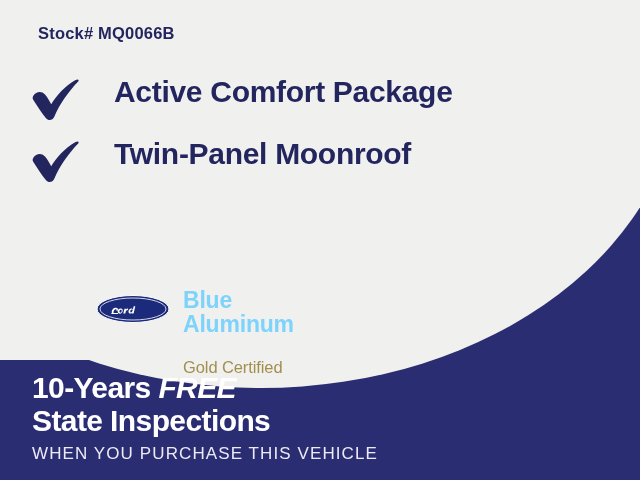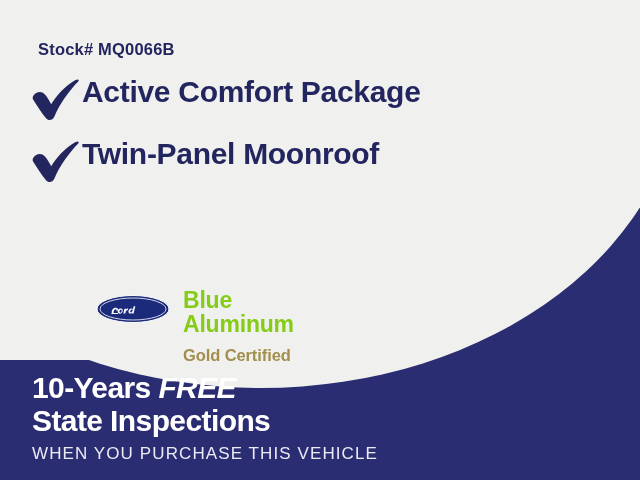--- a/index.html
+++ b/index.html
@@ -49,40 +49,41 @@
     top: 0px;
     width: 180px;
     height: 360px;
     background: #f0f0ee;
   }
 
   
   .stock {
     position: absolute;
     left: 38px;
-    top: 40px;
+    top: 24px;
     font-size: 16.5px;
     font-weight: bold;
     color: #23255f;
     letter-spacing: 0.2px;
     white-space: nowrap;
   }
 
   
   .features {
     position: absolute;
     left: 30px;
     top: 74px;
     width: 500px;
   }
   .feature-row {
     position: relative;
     display: flex;
     align-items: flex-start;
     margin-bottom: 12px;
+    gap: 32px;
   }
   .check {
     flex: 0 0 auto;
     width: 52px;
     height: 46px;
     margin-top: 4px;
   }
   .check svg { display: block; width: 52px; height: 46px; }
   .feature-label {
     flex: 1 1 auto;
@@ -112,30 +113,30 @@
   .ford-oval svg { display: block; width: 74px; height: 30px; }
   .badge-text {
     margin-left: 13px;
     display: flex;
     flex-direction: column;
   }
   .ba-line1, .ba-line2 {
     font-size: 23px;
     line-height: 1.06;
     font-weight: bold;
-    color: #84cc16;
+    color: #7dd3fc;
     letter-spacing: -0.2px;
   }
   .ba-gold {
     font-size: 16.5px;
     line-height: 1.25;
-    font-weight: bold;
+    font-weight: normal;
     color: #a28f4e;
     letter-spacing: -0.1px;
-    margin-top: 8px;
+    margin-top: 20px;
   }
 
   
   .promo {
     position: absolute;
     left: 32px;
     bottom: 16px;
     width: 600px;
   }
   .promo-line1, .promo-line2 {

